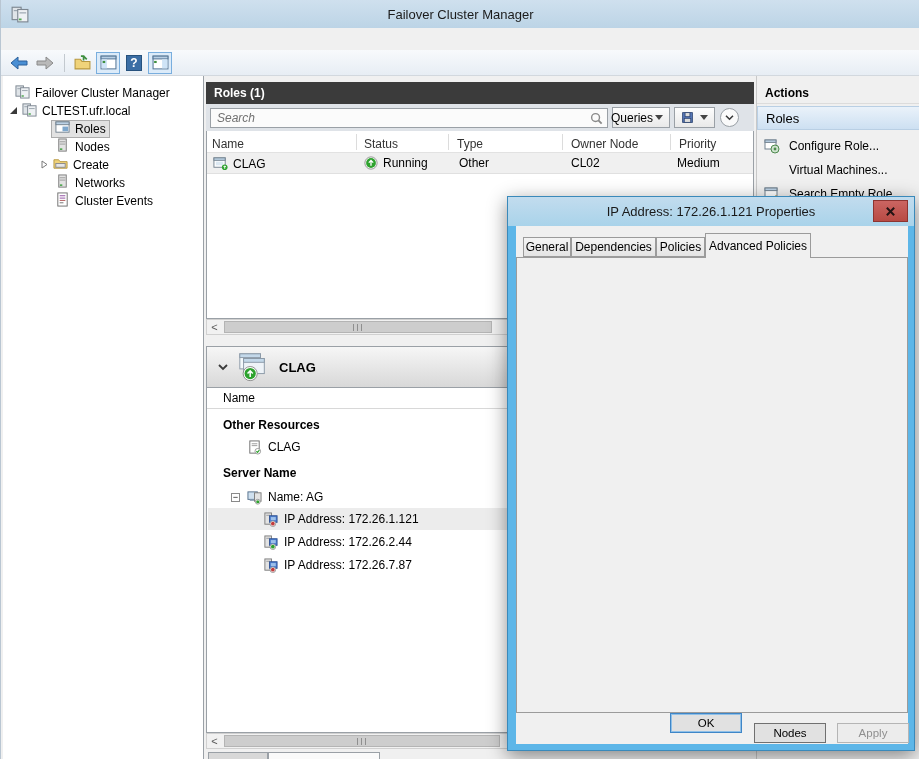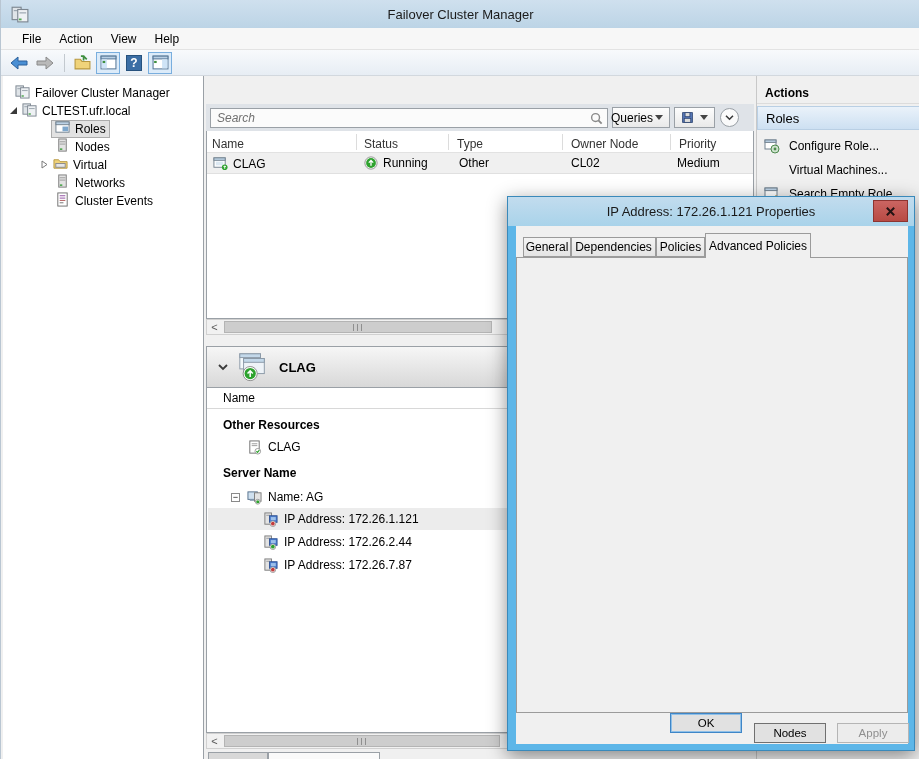--- a/index.html
+++ b/index.html
@@ -226,26 +226,20 @@
 
 <div id="screen">
 
   <div id="titlebar" class="abs">
     <span class="abs" style="left:10px;top:5px"><svg width="18" height="18" viewBox="0 0 16 16">
           <use href="#sym-cluster"></use>
         </svg></span>
     <span>Failover Cluster Manager</span>
   </div>
 
-  <div id="menubar" class="abs">
-    <span class="menu-item">File</span>
-    <span class="menu-item">Action</span>
-    <span class="menu-item">View</span>
-    <span class="menu-item">Help</span>
-  </div>
 
   <div id="toolbar" class="abs">
     <span class="tb-btn">
         <svg width="20" height="16">
           <use href="#sym-back"></use>
         </svg>
       </span>
     <span class="tb-btn">
         <svg width="20" height="16">
           <use href="#sym-fwd"></use>
@@ -302,36 +296,39 @@
           </svg></span>
       <span>Nodes</span>
     </div>
     <div class="tree-row" style="left:38px;top:80px">
       <span style="margin-right:4px"><svg width="8" height="9" viewBox="0 0 8 9">
             <path d="M1 1 L6 4.5 L1 8 Z" fill="none" stroke="#7a7a7a"></path>
           </svg></span>
       <span class="tree-ico"><svg width="15" height="15" viewBox="0 0 16 16">
             <use href="#sym-folder"></use>
           </svg></span>
-      <span>Virtual</span>
+      <span>Create</span>
     </div>
     <div class="tree-row" style="left:52px;top:98px">
       <span class="tree-ico"><svg width="15" height="15" viewBox="0 0 16 16">
             <use href="#sym-server"></use>
           </svg></span>
       <span>Networks</span>
     </div>
     <div class="tree-row" style="left:52px;top:116px">
       <span class="tree-ico"><svg width="15" height="15" viewBox="0 0 16 16">
             <use href="#sym-events"></use>
           </svg></span>
       <span>Cluster Events</span>
     </div>
   </div>
 
+  <div id="mid-header" class="abs">
+    <span>Roles (1)</span>
+  </div>
   <div id="search-row" class="abs">
     <span style="position:relative;display:inline-block">
       <input id="search-input" placeholder="Search" style="">
       <span style="position:absolute;right:4px;top:3px"><svg width="15" height="15" viewBox="0 0 16 16">
             <use href="#sym-mag"></use>
           </svg></span>
     </span>
     <span class="drop-btn" style="width:58px;justify-content:flex-end">
       <span>Queries</span>
       <span class="caret-down" style="margin-left:2px"></span>

